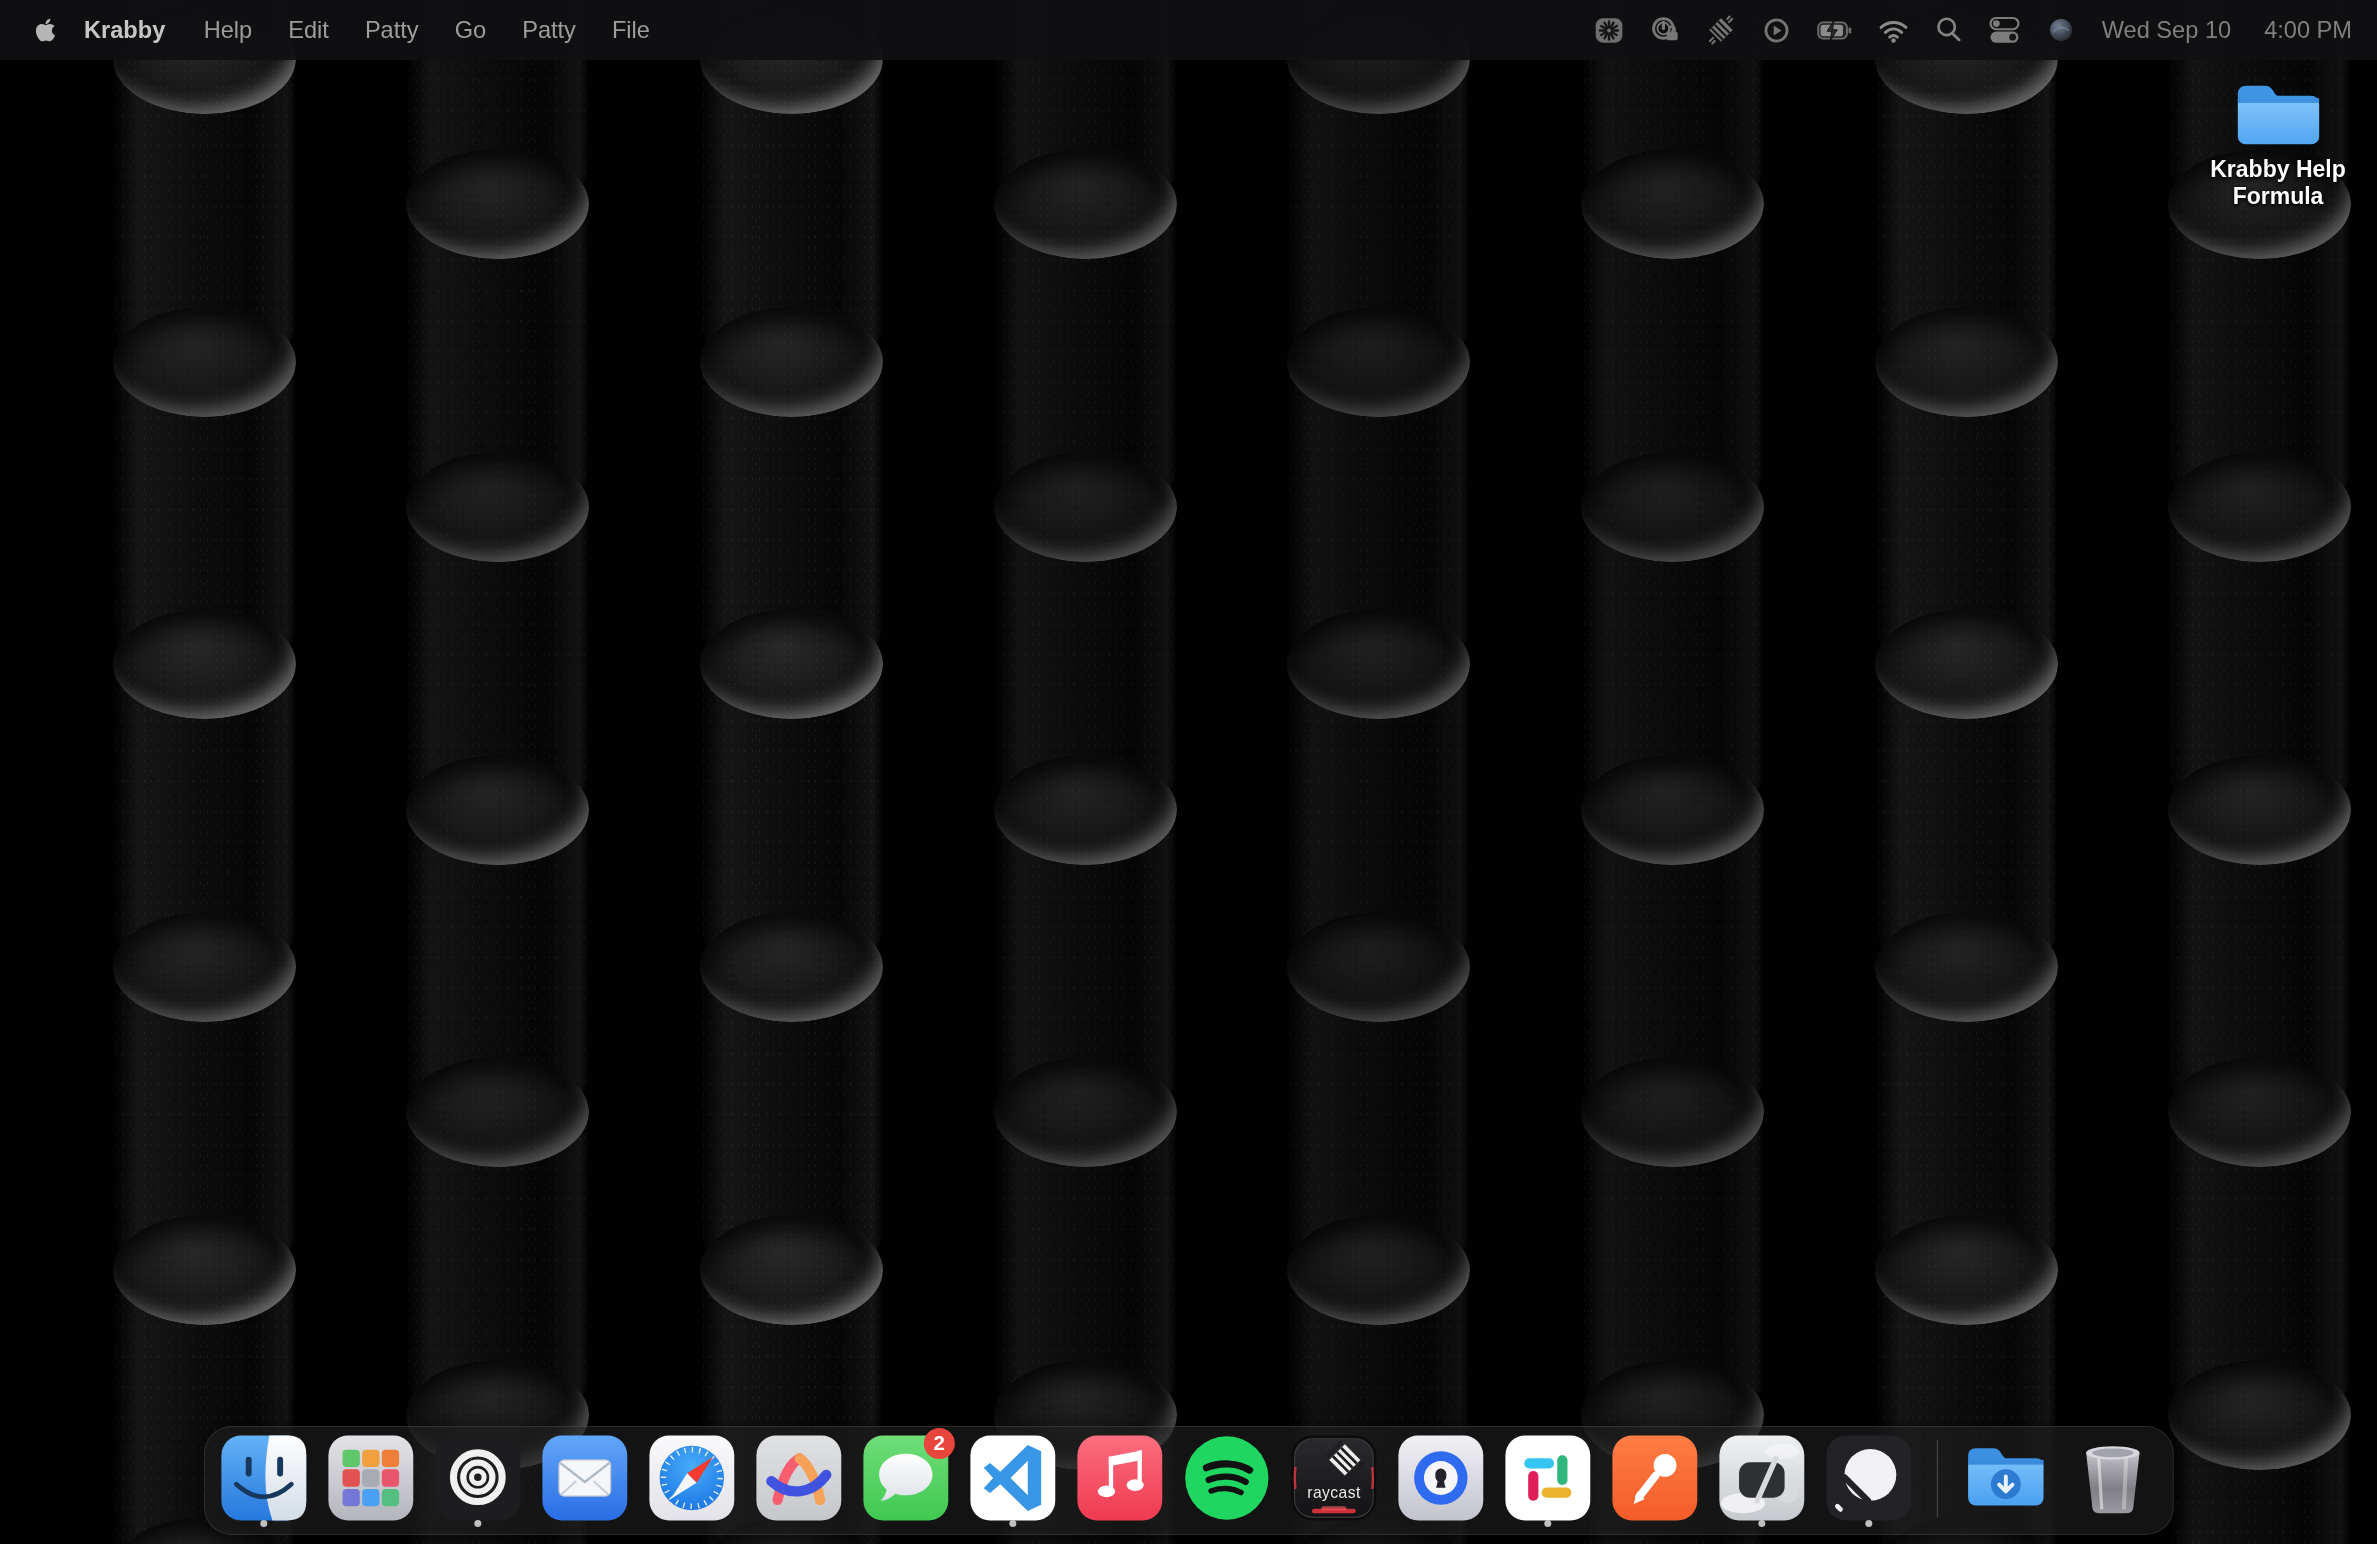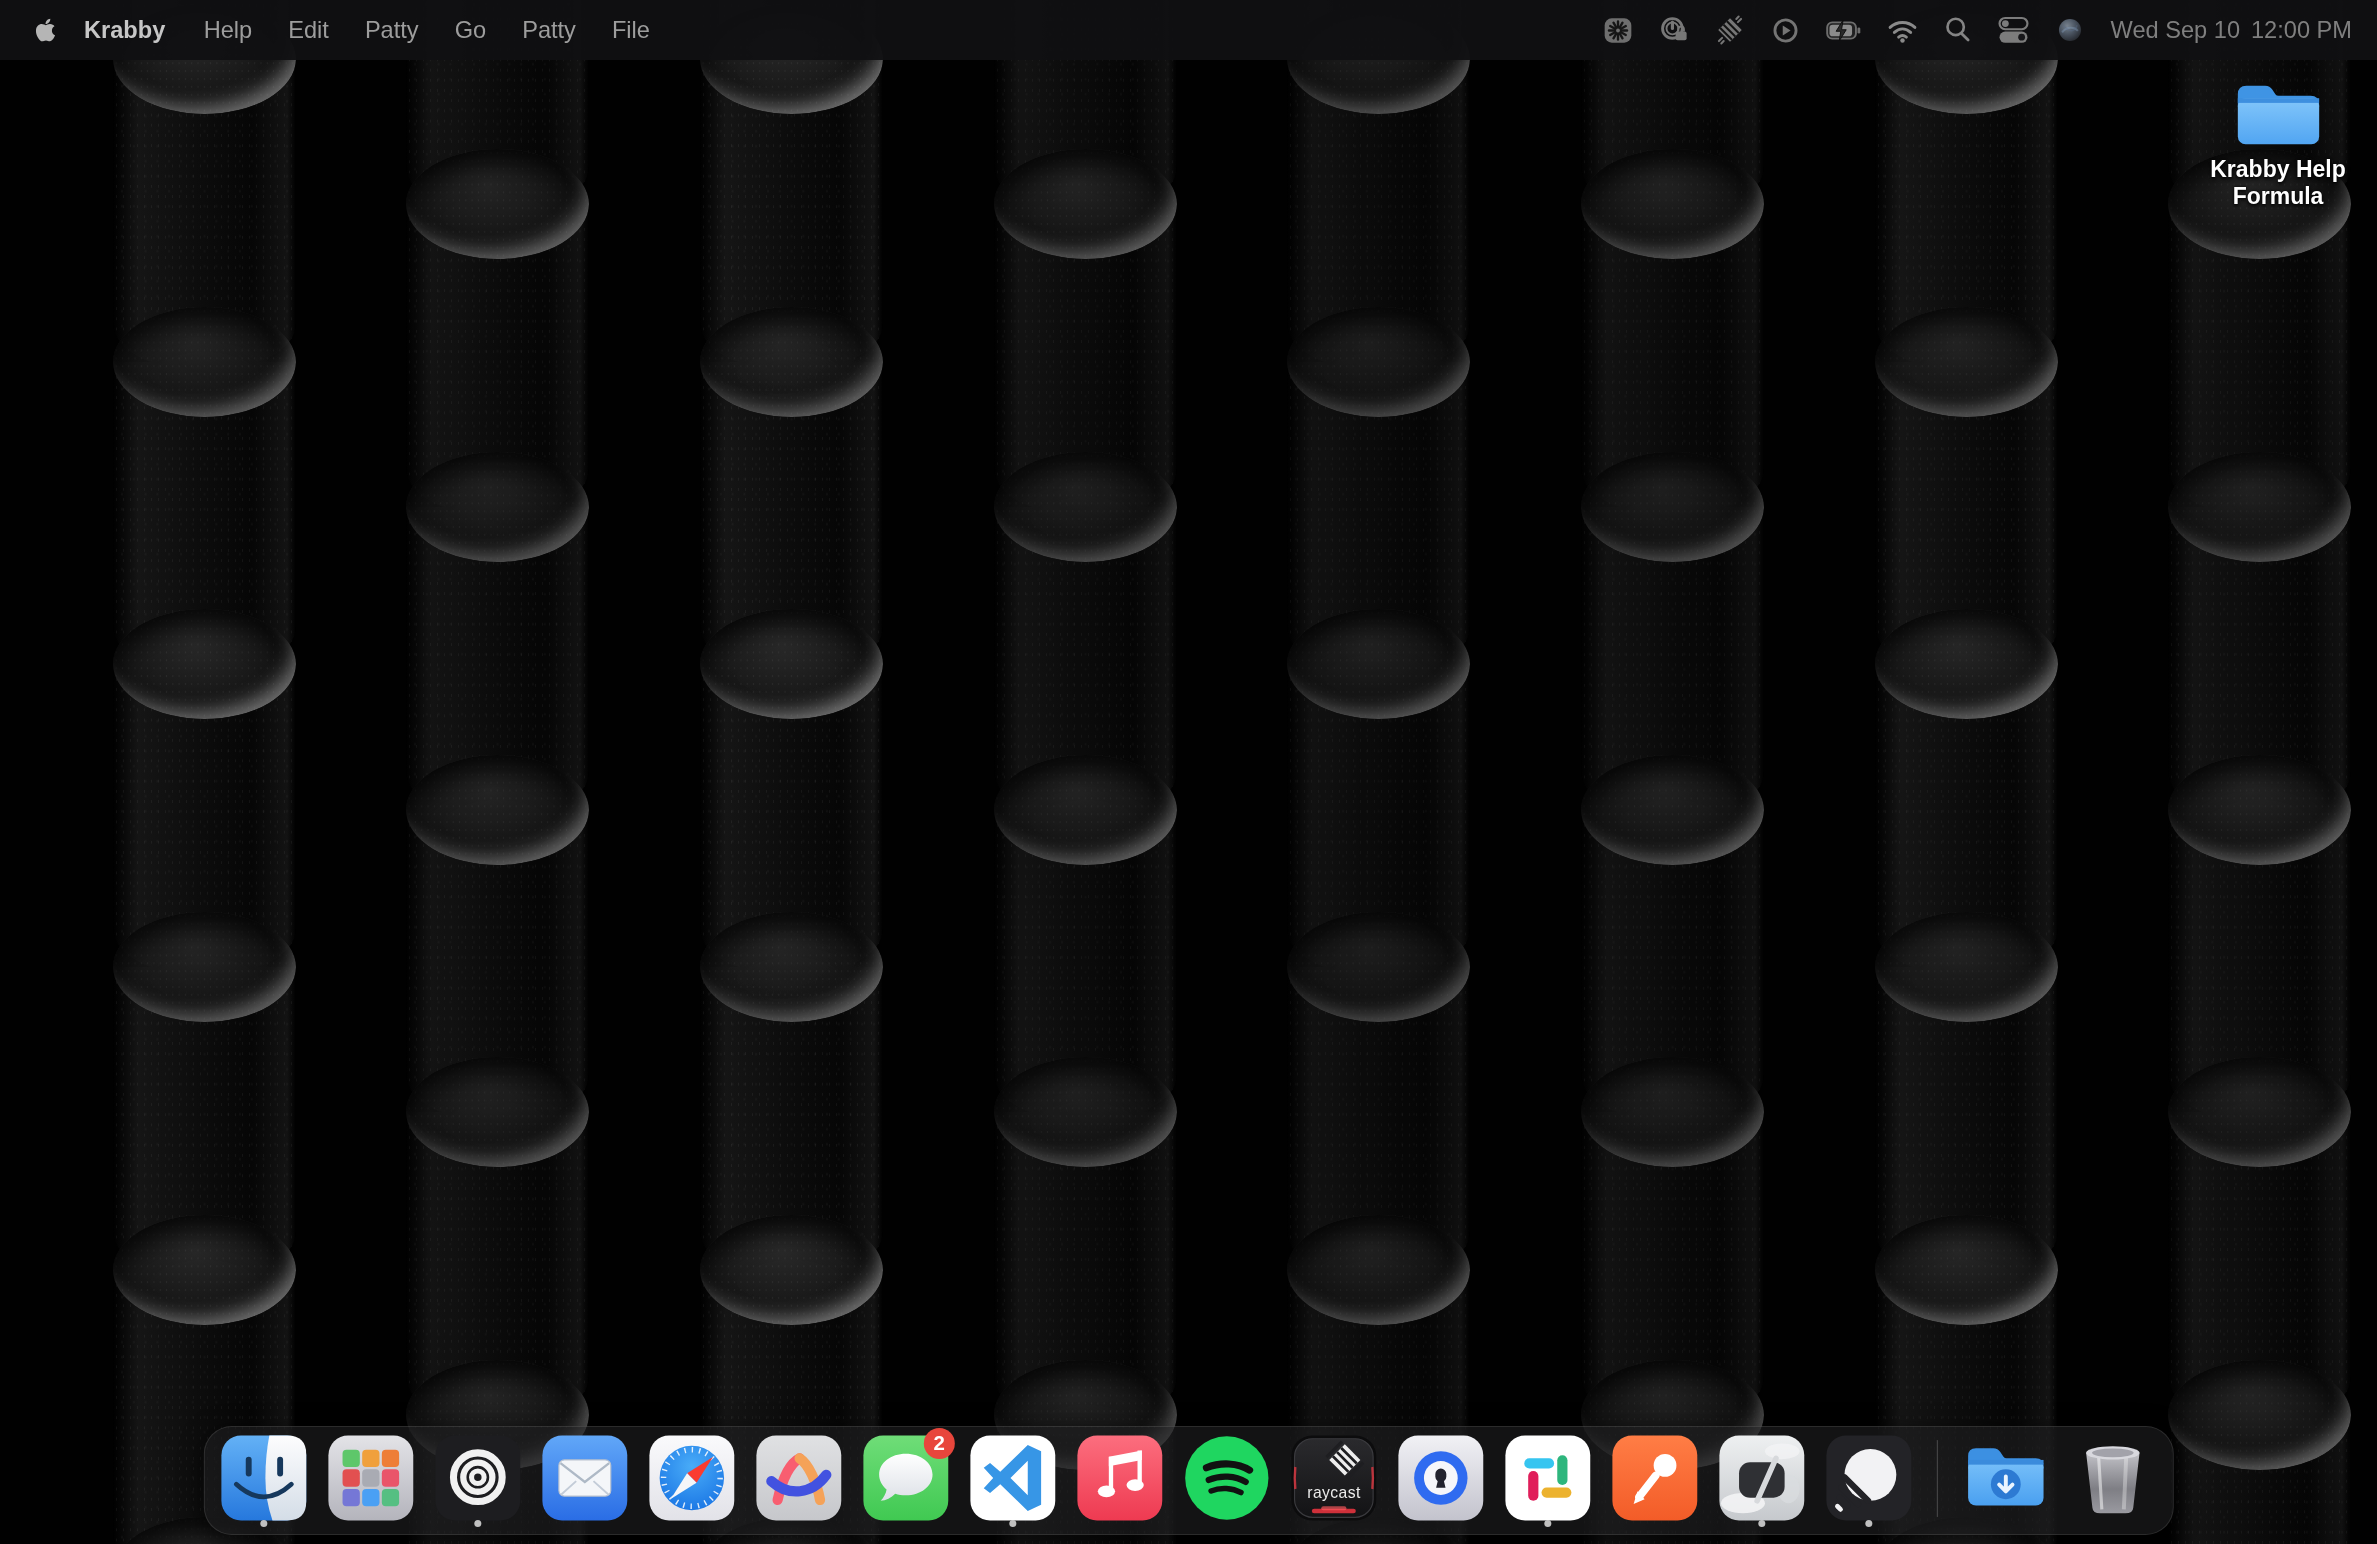--- a/index.html
+++ b/index.html
@@ -39,21 +39,21 @@
     padding:0 25px 0 35px;box-sizing:border-box;
     font-size:23.6px;color:#9d9d9d;
   }
   .menu-left{display:flex;align-items:center;}
   .apple-logo{width:21px;height:26px;flex:0 0 auto;}
   .menu-app-name{font-weight:700;color:#c6c6c6;padding:0 20.4px 0 28px;}
   .menu-item{padding:0 18px;}
   .menu-right{margin-left:auto;display:flex;align-items:center;gap:26px;}
   .status-icon{display:flex;align-items:center;}
   .status-icon svg{display:block;}
-  .menu-datetime{display:flex;gap:11px;font-size:23.6px;color:#7f7f7f;margin-left:0;white-space:nowrap;}
+  .menu-datetime{display:flex;gap:33px;font-size:23.6px;color:#7f7f7f;margin-left:0;white-space:nowrap;}
 
   
   .desktop-folder{
     position:absolute;top:72px;left:2197px;width:162px;z-index:10;
     display:flex;flex-direction:column;align-items:center;cursor:default;
   }
   .desktop-folder svg{display:block;}
   .desktop-folder-label{
     margin-top:4.7px;text-align:center;
     font-size:23px;font-weight:700;color:#ffffff;line-height:1.18;
@@ -302,21 +302,21 @@
             <stop offset="1" stop-color="#222529"></stop>
           </radialGradient>
         </defs>
         <circle cx="19" cy="19" r="14" fill="url(#sirig2)"></circle>
         <path d="M9,22 C14,15 24,14 29,20" stroke="rgba(140,170,200,0.35)" stroke-width="2.5" fill="none"></path>
         <path d="M11,14 C17,21 25,23 28,13" stroke="rgba(90,110,140,0.35)" stroke-width="2" fill="none"></path>
       </svg>
     </span>
     <span class="menu-datetime">
       <span>Wed Sep 10</span>
-      <span>12:00 PM</span>
+      <span>4:00 PM</span>
     </span>
   </div>
 </header>
 
 <div class="desktop-folder">
   <svg width="97" height="79" viewBox="0 0 124 100">
     <defs>
       <linearGradient id="foldg" x1="0" y1="0" x2="0" y2="1">
         <stop offset="0" stop-color="#82c6fa"></stop>
         <stop offset="1" stop-color="#51a5f2"></stop>

